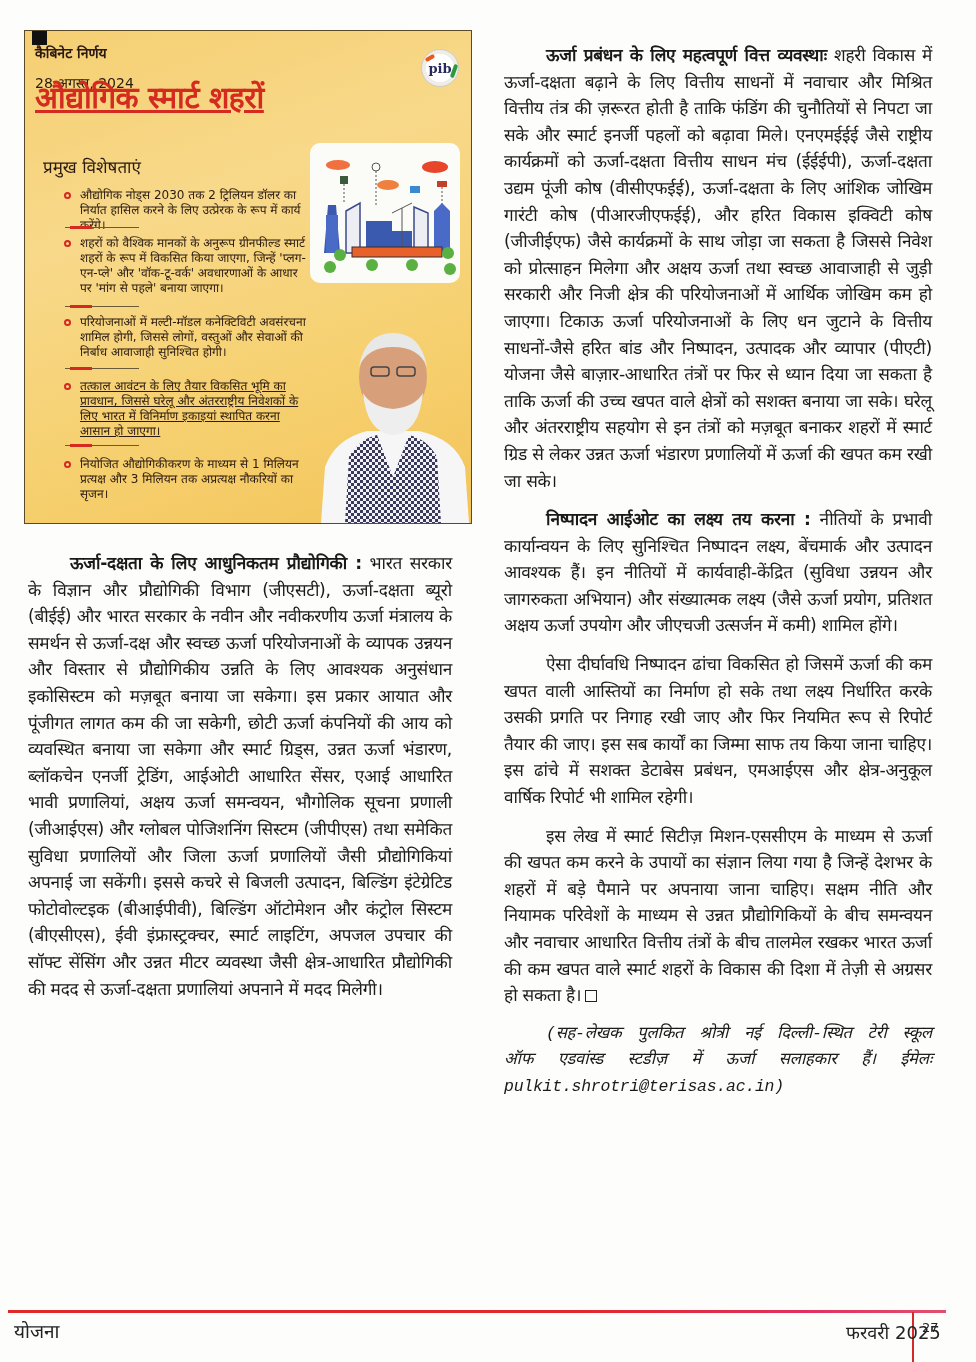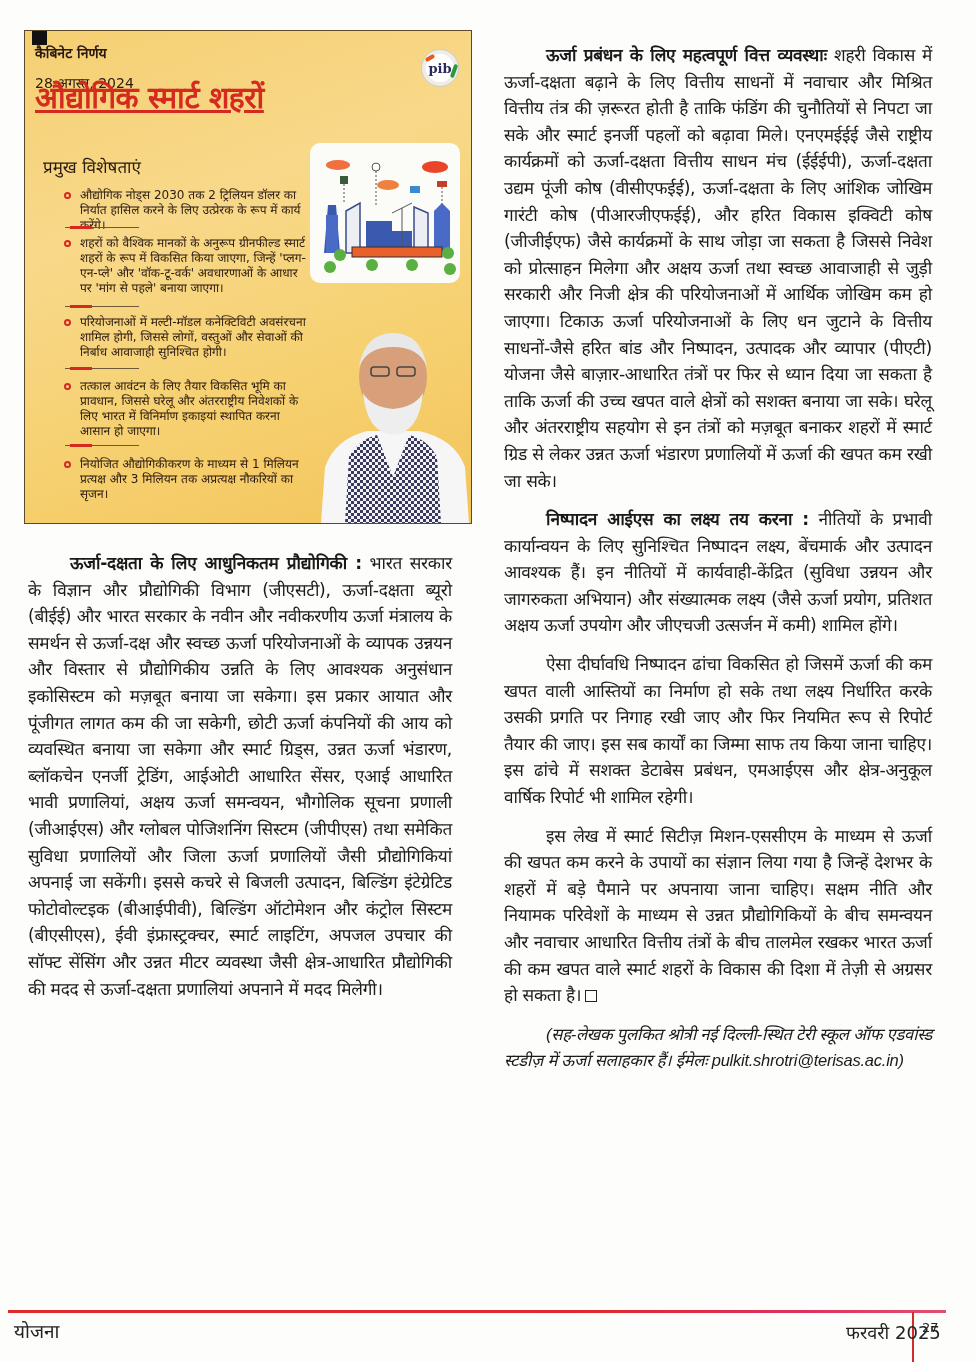--- a/index.html
+++ b/index.html
@@ -13,21 +13,21 @@
     position: absolute;
     font-size: 17.2px;
     line-height: 26.6px;
     text-align: justify;
     text-align-last: left;
     letter-spacing: -0.25px;
   }
   .col-text p { margin: 12px; }
   .col-text p.ind { text-indent: 42px; }
   .col-text b { font-weight: bold; }
-  .col-text .byline { font-style: italic; font-family: Liberation Sans, sans-serif; font-size: 16.5px; }
+  .col-text .byline { font-style: italic; font-family: Liberation Mono, monospace; font-size: 16.5px; }
   #left-col { left: 16px; top: 538px; width: 448px; }
   #right-col { left: 492px; top: 30px; width: 452px; }
 
   
   #info {
     position: absolute; left: 24px; top: 30px; width: 446px; height: 492px;
     background: linear-gradient(160deg, #f5cf72 0%, #f8d98a 35%, #f6d06f 70%, #f3c45a 100%);
     border: 1.5px solid #5a4a2a;
     overflow: hidden;
   }
@@ -71,21 +71,21 @@
       <span>pib</span>
     </div>
   <div class="features-head">प्रमुख विशेषताएं</div>
 
   <div class="feat" style="top:157px;"><span class="bullet"></span><span>औद्योगिक नोड्स 2030 तक 2 ट्रिलियन डॉलर का निर्यात हासिल करने के लिए उत्प्रेरक के रूप में कार्य करेंगे।</span></div>
   <div class="divider" style="top:196px;"></div>
   <div class="feat" style="top:205px;"><span class="bullet"></span><span>शहरों को वैश्विक मानकों के अनुरूप ग्रीनफील्ड स्मार्ट शहरों के रूप में विकसित किया जाएगा, जिन्हें 'प्लग-एन-प्ले' और 'वॉक-टू-वर्क' अवधारणाओं के आधार पर 'मांग से पहले' बनाया जाएगा।</span></div>
   <div class="divider" style="top:275px;"></div>
   <div class="feat" style="top:284px;"><span class="bullet"></span><span>परियोजनाओं में मल्टी-मॉडल कनेक्टिविटी अवसंरचना शामिल होगी, जिससे लोगों, वस्तुओं और सेवाओं की निर्बाध आवाजाही सुनिश्चित होगी।</span></div>
   <div class="divider" style="top:337px;"></div>
-  <div class="feat" style="top:348px;"><span class="bullet"></span><span>तत्काल आवंटन के लिए तैयार विकसित भूमि का प्रावधान, जिससे घरेलू और अंतरराष्ट्रीय निवेशकों के लिए भारत में विनिर्माण इकाइयां स्थापित करना आसान हो जाएगा।</span></div>
+  <div class="feat" style="top:348px;text-decoration:underline;"><span class="bullet"></span><span>तत्काल आवंटन के लिए तैयार विकसित भूमि का प्रावधान, जिससे घरेलू और अंतरराष्ट्रीय निवेशकों के लिए भारत में विनिर्माण इकाइयां स्थापित करना आसान हो जाएगा।</span></div>
   <div class="divider" style="top:414px;"></div>
   <div class="feat" style="top:426px;"><span class="bullet"></span><span>नियोजित औद्योगिकीकरण के माध्यम से 1 मिलियन प्रत्यक्ष और 3 मिलियन तक अप्रत्यक्ष नौकरियों का सृजन।</span></div>
 
   <div id="city">
     <svg width="150" height="140" viewBox="0 0 150 140">
       <ellipse cx="28" cy="22" rx="12" ry="5" fill="#f07040"></ellipse>
       <ellipse cx="125" cy="24" rx="13" ry="6" fill="#e8452a"></ellipse>
       <ellipse cx="78" cy="42" rx="11" ry="5" fill="#f08040"></ellipse>
       <circle cx="66" cy="24" r="4" fill="none" stroke="#555" stroke-width="1"></circle>
       <rect x="30" y="33" width="8" height="8" fill="#3a5a3a"></rect>
@@ -132,21 +132,21 @@
     </svg>
   </div>
 </div>
 
 <div id="left-col" class="col-text">
   <p class="ind"><b>ऊर्जा-दक्षता के लिए आधुनिकतम प्रौद्योगिकी :</b><span> भारत सरकार के विज्ञान और प्रौद्योगिकी विभाग (जीएसटी), ऊर्जा-दक्षता ब्यूरो (बीईई) और भारत सरकार के नवीन और नवीकरणीय ऊर्जा मंत्रालय के समर्थन से ऊर्जा-दक्ष और स्वच्छ ऊर्जा परियोजनाओं के व्यापक उन्नयन और विस्तार से प्रौद्योगिकीय उन्नति के लिए आवश्यक अनुसंधान इकोसिस्टम को मज़बूत बनाया जा सकेगा। इस प्रकार आयात और पूंजीगत लागत कम की जा सकेगी, छोटी ऊर्जा कंपनियों की आय को व्यवस्थित बनाया जा सकेगा और स्मार्ट ग्रिड्स, उन्नत ऊर्जा भंडारण, ब्लॉकचेन एनर्जी ट्रेडिंग, आईओटी आधारित सेंसर, एआई आधारित भावी प्रणालियां, अक्षय ऊर्जा समन्वयन, भौगोलिक सूचना प्रणाली (जीआईएस) और ग्लोबल पोजिशनिंग सिस्टम (जीपीएस) तथा समेकित सुविधा प्रणालियों और जिला ऊर्जा प्रणालियों जैसी प्रौद्योगिकियां अपनाई जा सकेंगी। इससे कचरे से बिजली उत्पादन, बिल्डिंग इंटेग्रेटिड फोटोवोल्टइक (बीआईपीवी), बिल्डिंग ऑटोमेशन और कंट्रोल सिस्टम (बीएसीएस), ईवी इंफ्रास्ट्रक्चर, स्मार्ट लाइटिंग, अपजल उपचार की सॉफ्ट सेंसिंग और उन्नत मीटर व्यवस्था जैसी क्षेत्र-आधारित प्रौद्योगिकी की मदद से ऊर्जा-दक्षता प्रणालियां अपनाने में मदद मिलेगी।</span></p>
 </div>
 
 <div id="right-col" class="col-text">
   <p class="ind"><b>ऊर्जा प्रबंधन के लिए महत्वपूर्ण वित्त व्यवस्थाः</b><span> शहरी विकास में ऊर्जा-दक्षता बढ़ाने के लिए वित्तीय साधनों में नवाचार और मिश्रित वित्तीय तंत्र की ज़रूरत होती है ताकि फंडिंग की चुनौतियों से निपटा जा सके और स्मार्ट इनर्जी पहलों को बढ़ावा मिले। एनएमईईई जैसे राष्ट्रीय कार्यक्रमों को ऊर्जा-दक्षता वित्तीय साधन मंच (ईईईपी), ऊर्जा-दक्षता उद्यम पूंजी कोष (वीसीएफईई), ऊर्जा-दक्षता के लिए आंशिक जोखिम गारंटी कोष (पीआरजीएफईई), और हरित विकास इक्विटी कोष (जीजीईएफ) जैसे कार्यक्रमों के साथ जोड़ा जा सकता है जिससे निवेश को प्रोत्साहन मिलेगा और अक्षय ऊर्जा तथा स्वच्छ आवाजाही से जुड़ी सरकारी और निजी क्षेत्र की परियोजनाओं में आर्थिक जोखिम कम हो जाएगा। टिकाऊ ऊर्जा परियोजनाओं के लिए धन जुटाने के वित्तीय साधनों-जैसे हरित बांड और निष्पादन, उत्पादक और व्यापार (पीएटी) योजना जैसे बाज़ार-आधारित तंत्रों पर फिर से ध्यान दिया जा सकता है ताकि ऊर्जा की उच्च खपत वाले क्षेत्रों को सशक्त बनाया जा सके। घरेलू और अंतरराष्ट्रीय सहयोग से इन तंत्रों को मज़बूत बनाकर शहरों में स्मार्ट ग्रिड से लेकर उन्नत ऊर्जा भंडारण प्रणालियों में ऊर्जा की खपत कम रखी जा सके।</span></p>
-  <p class="ind"><b>निष्पादन आईएस का लक्ष्य तय करना :</b><span> नीतियों के प्रभावी कार्यान्वयन के लिए सुनिश्चित निष्पादन लक्ष्य, बेंचमार्क और उत्पादन आवश्यक हैं। इन नीतियों में कार्यवाही-केंद्रित (सुविधा उन्नयन और जागरुकता अभियान) और संख्यात्मक लक्ष्य (जैसे ऊर्जा प्रयोग, प्रतिशत अक्षय ऊर्जा उपयोग और जीएचजी उत्सर्जन में कमी) शामिल होंगे।</span></p>
+  <p class="ind"><b>निष्पादन आईओट का लक्ष्य तय करना :</b><span> नीतियों के प्रभावी कार्यान्वयन के लिए सुनिश्चित निष्पादन लक्ष्य, बेंचमार्क और उत्पादन आवश्यक हैं। इन नीतियों में कार्यवाही-केंद्रित (सुविधा उन्नयन और जागरुकता अभियान) और संख्यात्मक लक्ष्य (जैसे ऊर्जा प्रयोग, प्रतिशत अक्षय ऊर्जा उपयोग और जीएचजी उत्सर्जन में कमी) शामिल होंगे।</span></p>
   <p class="ind">ऐसा दीर्घावधि निष्पादन ढांचा विकसित हो जिसमें ऊर्जा की कम खपत वाली आस्तियों का निर्माण हो सके तथा लक्ष्य निर्धारित करके उसकी प्रगति पर निगाह रखी जाए और फिर नियमित रूप से रिपोर्ट तैयार की जाए। इस सब कार्यों का जिम्मा साफ तय किया जाना चाहिए। इस ढांचे में सशक्त डेटाबेस प्रबंधन, एमआईएस और क्षेत्र-अनुकूल वार्षिक रिपोर्ट भी शामिल रहेगी।</p>
   <p class="ind"><span>इस लेख में स्मार्ट सिटीज़ मिशन-एससीएम के माध्यम से ऊर्जा की खपत कम करने के उपायों का संज्ञान लिया गया है जिन्हें देशभर के शहरों में बड़े पैमाने पर अपनाया जाना चाहिए। सक्षम नीति और नियामक परिवेशों के माध्यम से उन्नत प्रौद्योगिकियों के बीच समन्वयन और नवाचार आधारित वित्तीय तंत्रों के बीच तालमेल रखकर भारत ऊर्जा की कम खपत वाले स्मार्ट शहरों के विकास की दिशा में तेज़ी से अग्रसर हो सकता है।</span><span class="sq"></span></p>
   <p class="ind byline">(सह-लेखक पुलकित श्रोत्री नई दिल्ली-स्थित टेरी स्कूल ऑफ एडवांस्ड स्टडीज़ में ऊर्जा सलाहकार हैं। ईमेलः pulkit.shrotri@terisas.ac.in)</p>
 </div>
 
 <div id="footer-line"></div>
 <div id="footer-vline"></div>
 <div id="footer-mag">योजना</div>
 <div id="footer-date">फरवरी 2025</div>
 <div id="footer-page">27</div>

